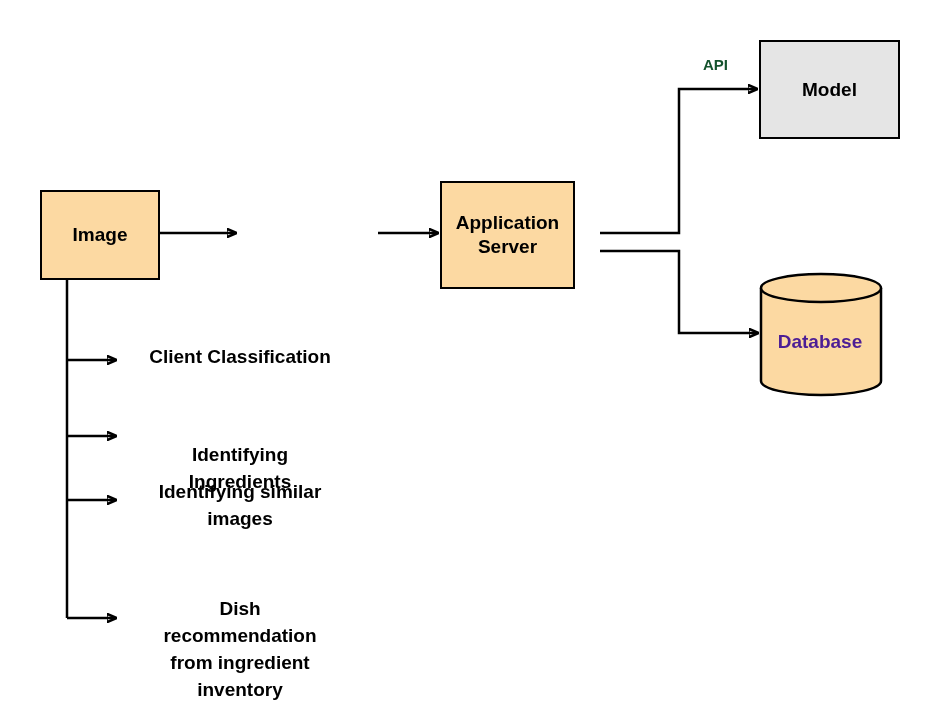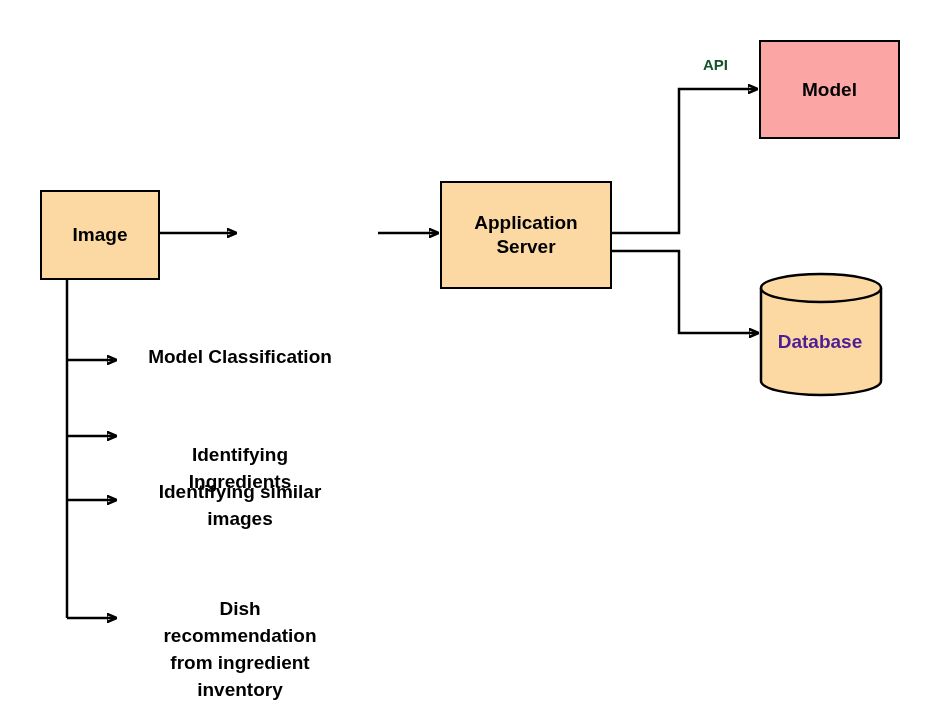--- a/index.html
+++ b/index.html
@@ -39,21 +39,21 @@
     align-items: center;
     justify-content: center;
     text-align: center;
     font-weight: bold;
     font-size: 19px;
     line-height: 1.26;
     color: #000000;
   }
   #n-client  { left: 40px;  top: 190px; width: 120px; height: 90px;  }
   #n-web     { left: 238px; top: 190px; width: 140px; height: 90px;  }
-  #n-app     { left: 440px; top: 181px; width: 172px; height: 108px; padding: 0 8px; }
+  #n-app     { left: 440px; top: 181px; width: 135px; height: 108px; padding: 0 8px; }
   #n-model   { left: 759px; top: 40px;  width: 141px; height: 99px;  }
   .db-label {
     position: absolute;
     left: 759px;
     top: 331px;
     width: 122px;
     text-align: center;
     font-weight: bold;
     font-size: 19px;
     color: #4c1d95;
@@ -118,29 +118,29 @@
 
   <div class="node" id="n-client" style="background-color: rgb(252, 217, 162);">
     <span>Image</span>
   </div>
 
 
   <div class="node" id="n-app" style="background-color: rgb(252, 217, 162);">
     <span>Application Server</span>
   </div>
 
-  <div class="node" id="n-model" style="background-color: #fca5a5;">
+  <div class="node" id="n-model" style="background-color: #e5e5e5;">
     <span>Model</span>
   </div>
 
   <div class="db-label">Database</div>
 
   <div class="api-label">API</div>
 
-  <div class="feature" id="f-0">Model Classification</div>
+  <div class="feature" id="f-0">Client Classification</div>
   <div class="feature" id="f-1">Identifying
 Ingredients</div>
   <div class="feature" id="f-2">Identifying similar
 images</div>
   <div class="feature" id="f-3">Dish
 recommendation
 from ingredient
 inventory</div>
 
 </div>

